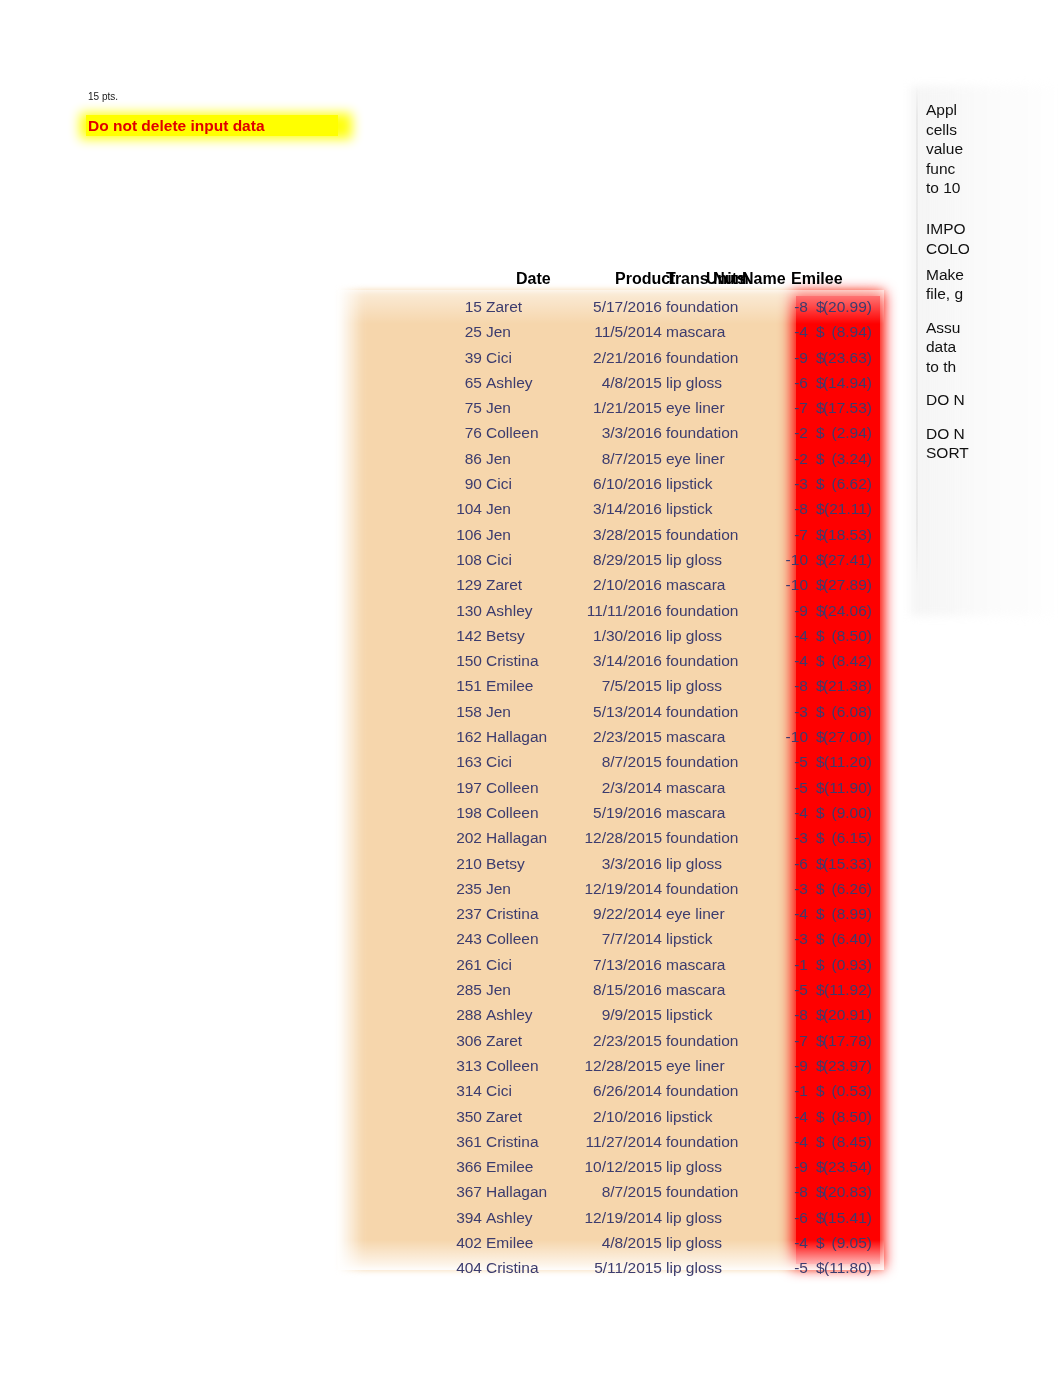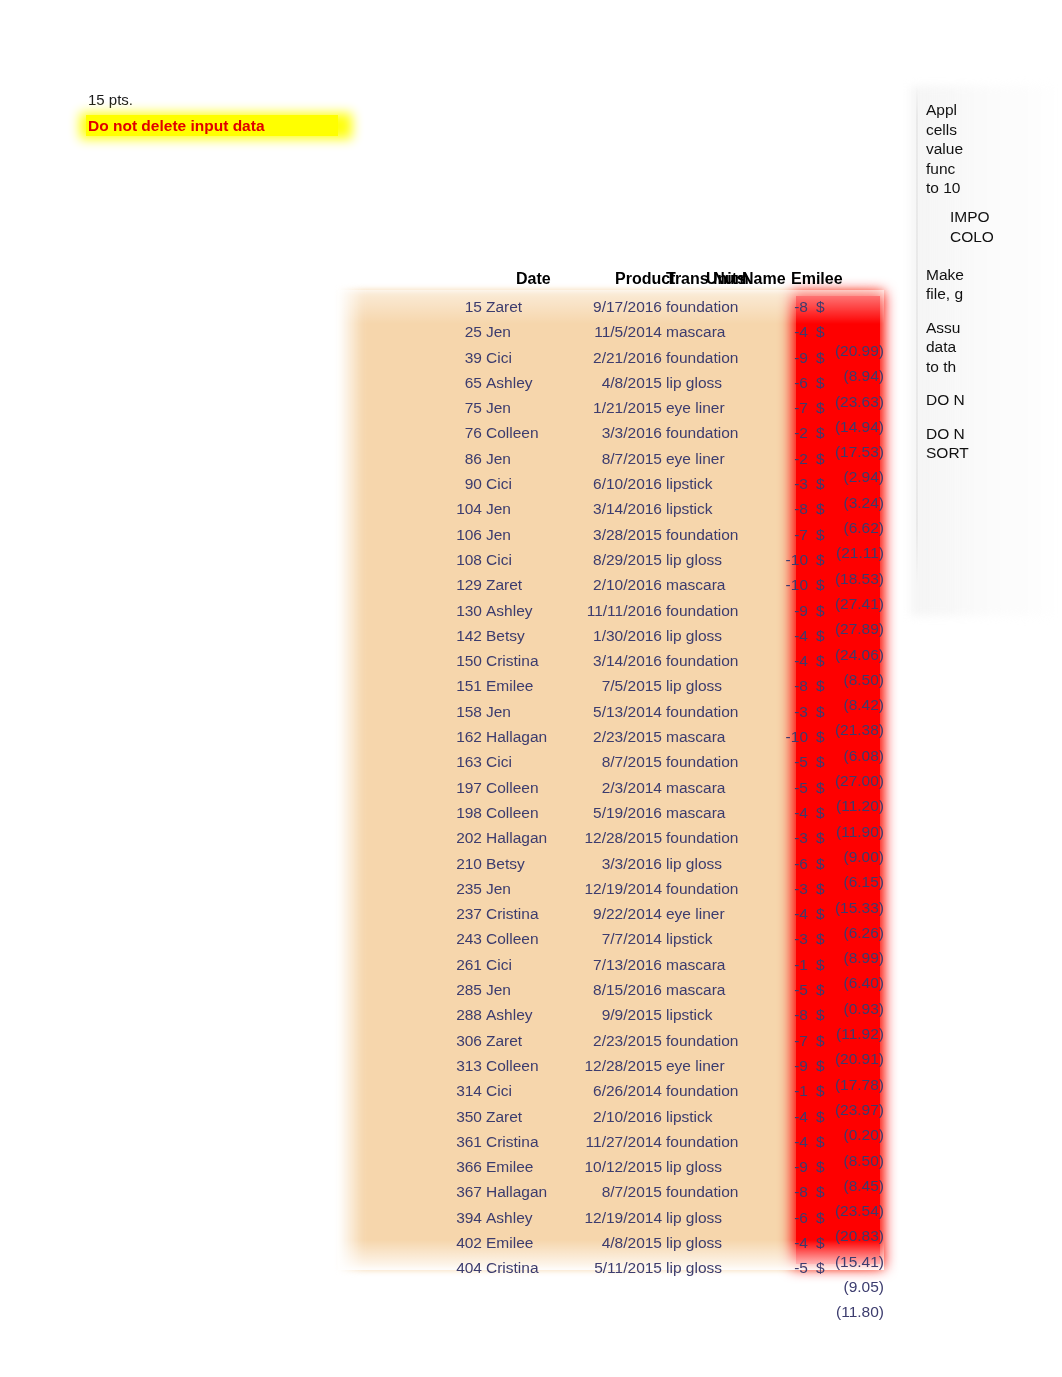--- a/index.html
+++ b/index.html
@@ -14,21 +14,21 @@
     overflow: hidden;
     font-family: "Liberation Sans", sans-serif;
     -webkit-font-smoothing: antialiased;
   }
 
   
   #points-label {
     position: absolute;
     left: 88px;
     top: 91px;
-    font-size: 15px;
+    font-size: 10px;
     color: #1a1a1a;
     white-space: nowrap;
   }
   #warning-wrap {
     position: absolute;
     left: 80px;
     top: 113px;
     width: 280px;
     height: 26px;
     padding-left: 44px;
@@ -145,21 +145,21 @@
     white-space: nowrap;
     line-height: 25.3px;
     top: 0;
   }
   .c-trans { right: 410px; text-align: left; }
   .c-name  { left: 156px; text-align: center; }
   .c-date  { right: 230px; text-align: right; }
   .c-prod  { left: 336px; text-align: left; }
   .c-units { right: 84px; text-align: right; }
   .c-cur   { left: 486px; text-align: left; }
-  .c-amt   { right: 8px;  text-align: center; margin-top: 44px; }
+  .c-amt   { right: 20px;  text-align: center; }
 
   
   #side-panel {
     position: absolute;
     left: 906px;
     top: 86px;
     width: 156px;
     height: 530px;
   }
   #side-panel-bg {
@@ -216,21 +216,21 @@
   <div class="hdr" style="left:412px;">Name</div>
   <div class="hdr" style="left:186px;">Date</div>
   <div class="hdr" style="left:285px;">Product</div>
   <div class="hdr" style="left:376px;">Units</div>
   <div class="hdr" style="left:461px;">Emilee</div>
 
   <div id="rows">
       <div class="row">
         <div class="cell c-trans">15</div>
         <div class="cell c-name">Zaret</div>
-        <div class="cell c-date">9/17/2016</div>
+        <div class="cell c-date">5/17/2016</div>
         <div class="cell c-prod">foundation</div>
         <div class="cell c-units">-8</div>
         <div class="cell c-cur">$</div>
         <div class="cell c-amt">(20.99)</div>
       </div>
       <div class="row">
         <div class="cell c-trans">25</div>
         <div class="cell c-name">Jen</div>
         <div class="cell c-date">11/5/2014</div>
         <div class="cell c-prod">mascara</div>
@@ -499,21 +499,21 @@
         <div class="cell c-cur">$</div>
         <div class="cell c-amt">(23.97)</div>
       </div>
       <div class="row">
         <div class="cell c-trans">314</div>
         <div class="cell c-name">Cici</div>
         <div class="cell c-date">6/26/2014</div>
         <div class="cell c-prod">foundation</div>
         <div class="cell c-units">-1</div>
         <div class="cell c-cur">$</div>
-        <div class="cell c-amt">(0.20)</div>
+        <div class="cell c-amt">(0.53)</div>
       </div>
       <div class="row">
         <div class="cell c-trans">350</div>
         <div class="cell c-name">Zaret</div>
         <div class="cell c-date">2/10/2016</div>
         <div class="cell c-prod">lipstick</div>
         <div class="cell c-units">-4</div>
         <div class="cell c-cur">$</div>
         <div class="cell c-amt">(8.50)</div>
       </div>
@@ -575,21 +575,21 @@
 </div>
 
 <div id="side-panel">
   <div id="side-panel-bg"></div>
   <div id="side-panel-edge"></div>
 <div class="side-para" style="top: 14px;">Appl
 cells
 value
 func
 to 10</div>
-    <div class="side-para" style="top: 121px; margin-left: 24px;">IMPO
+    <div class="side-para" style="top: 133px;">IMPO
 COLO</div>
     <div class="side-para" style="top: 178.5px;">Make
 file, g</div>
     <div class="side-para" style="top: 231.5px;">Assu
 data
 to th</div>
     <div class="side-para" style="top: 304px;">DO N</div>
     <div class="side-para" style="top: 337.5px;">DO N
 SORT</div>
   </div>

